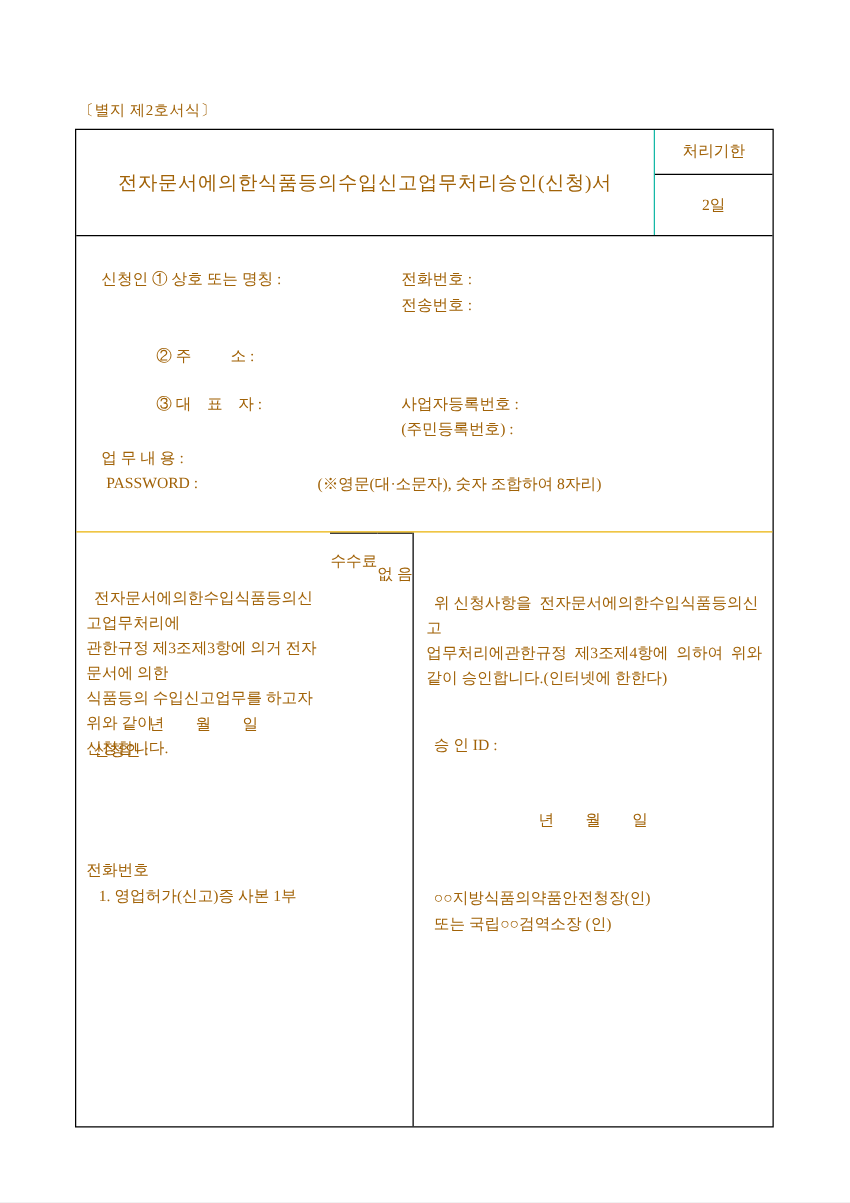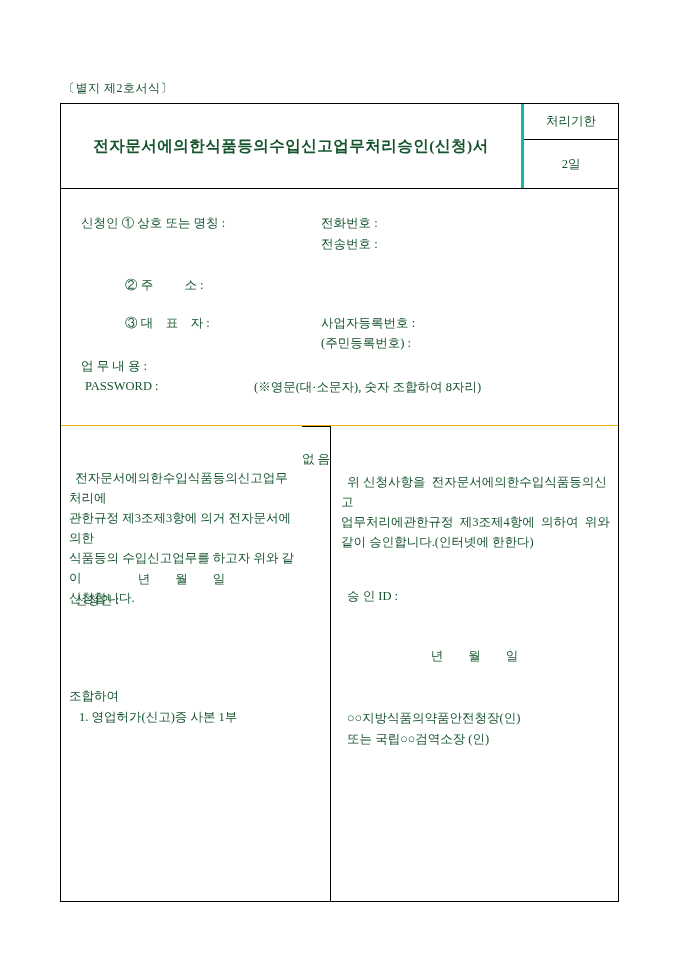--- a/index.html
+++ b/index.html
@@ -4,21 +4,21 @@
 <style>
   * { margin: 0; padding: 0; box-sizing: border-box; }
   html, body { background: #e8e8e8; }
   .page {
     position: relative;
     width: 680px;
     height: 962px;
     background: #ffffff;
     margin: 0 auto;
     font-family: "Liberation Serif", "DejaVu Serif", serif;
-    color: #14532d;
+    color: #a16207;
     overflow: hidden;
   }
   .form-note {
     position: absolute;
     top: 80px;
     left: 63px;
     font-size: 12px;
     letter-spacing: 0.5px;
   }
   .form-table {
@@ -33,25 +33,25 @@
   }
   
   .header-row {
     height: 85px;
     display: flex;
     border-bottom: 1px solid #000;
     flex: none;
   }
   .title-cell {
     flex: 1;
-    border-right: 3px solid #14b8a6;
+    border-right: 1px solid #14b8a6;
     display: flex;
     align-items: center;
     justify-content: center;
-    font-weight: bold;
+    font-weight: normal;
     font-size: 15.5px;
     letter-spacing: 0.5px;
     padding: 0 6px;
     text-align: center;
   }
   .deadline-cell { width: 94px; display: flex; flex-direction: column; flex: none; }
   .deadline-label {
     height: 36px;
     border-bottom: 1px solid #000;
     display: flex; align-items: center; justify-content: center;
@@ -137,23 +137,24 @@
     <div class="bottom-section">
 
       <div class="left-col">
         <div class="left-col-content">
           <div class="body-text" style="top:42px; left:8px; right:6px;">  전자문서에의한수입식품등의신고업무처리에
 관한규정 제3조제3항에 의거 전자문서에 의한
 식품등의 수입신고업무를 하고자 위와 같이
 신청합니다.</div>
           <div class="abs center-line" style="top:145px;">년        월        일</div>
           <div class="abs" style="top:166px; left:14px;">신청인 :</div>
-          <div class="abs" style="top:262px; left:8px;">조합하여</div>
+          <div class="abs" style="top:262px; left:8px;">전화번호</div>
           <div class="abs" style="top:283px; left:18px;">1. 영업허가(신고)증 사본 1부</div>
         </div>
+        <div class="fee-label-row">수수료</div>
         <div class="fee-value-row">없 음</div>
       </div>
 
       <div class="right-col">
         <div class="body-text" style="top:46px; left:10px; right:0;">  위 신청사항을  전자문서에의한수입식품등의신고
 업무처리에관한규정  제3조제4항에  의하여  위와
 같이 승인합니다.(인터넷에 한한다)</div>
         <div class="abs" style="top:162px; left:16px;">승 인 ID :</div>
         <div class="abs center-line" style="top:222px;">년        월        일</div>
         <div class="body-text multi-line" style="top:282px; left:16px;">○○지방식품의약품안전청장(인)

